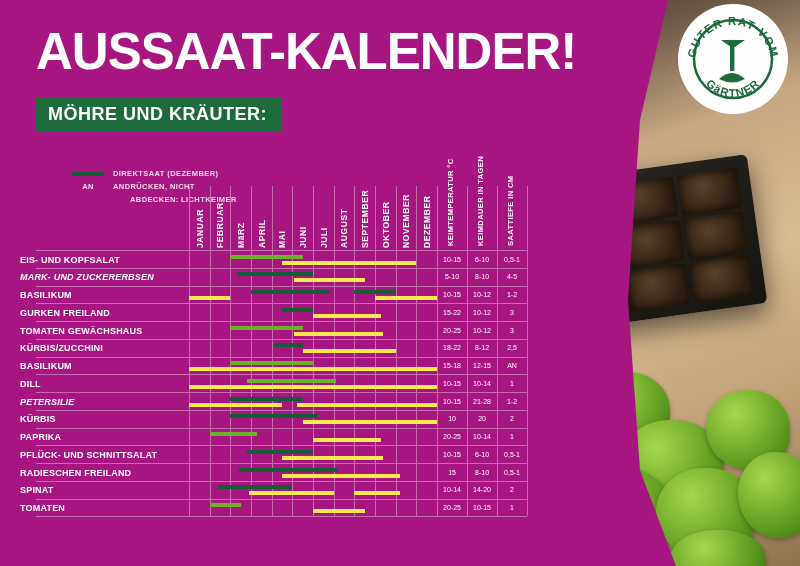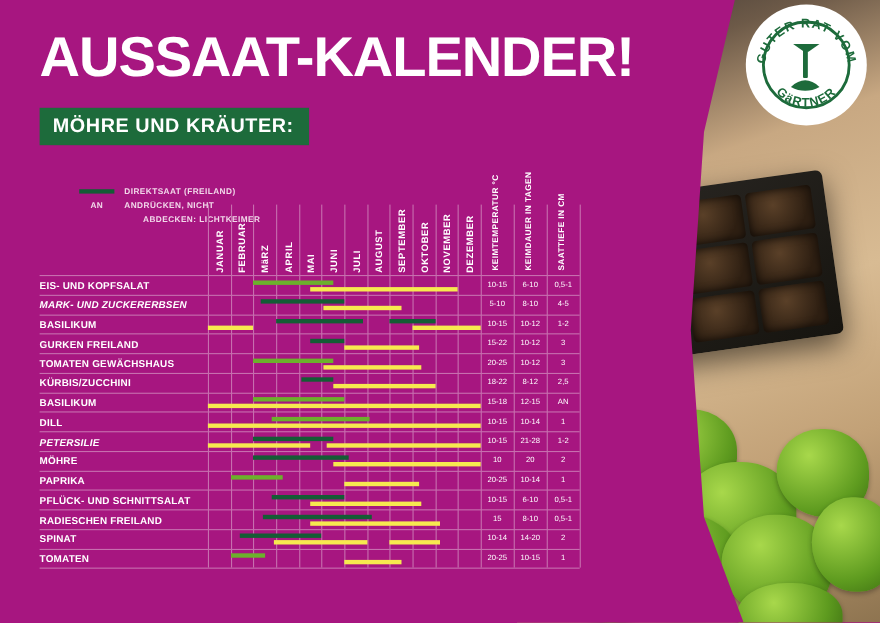--- a/index.html
+++ b/index.html
@@ -94,21 +94,21 @@
     position:absolute; color:#fff; font-size:8.5px; font-weight:bold;
     writing-mode:vertical-rl; transform:rotate(180deg);
     letter-spacing:.6px; white-space:nowrap;
   }
   .side-hd {
     position:absolute; color:#fff; font-size:7.5px; font-weight:bold;
     writing-mode:vertical-rl; transform:rotate(180deg);
     letter-spacing:.4px; white-space:nowrap;
   }
   .row-label {
-    position:absolute; left:36px; color:#fff; font-size:9px; font-weight:bold;
+    position:absolute; left:20px; color:#fff; font-size:9px; font-weight:bold;
     letter-spacing:.2px; white-space:nowrap;
   }
   .cellval {
     position:absolute; color:#fff; font-size:7px; text-align:center;
     white-space:nowrap;
   }
   .bar { position:absolute; height:4px; }
 </style>
 </head>
 <body>
@@ -162,21 +162,21 @@
     </g>
   </svg>
 </div>
 
 <div id="title">AUSSAAT-KALENDER!</div>
 <div id="subtitle">MÖHRE UND KRÄUTER:</div>
 
 <div id="legend">
   <div class="lg-row">
     <span class="swatch" style="background:#145c35"></span>
-    <span>DIREKTSAAT (FREILAND)</span>
+    <span>DIREKTSAAT (DEZEMBER)</span>
   </div>
   <div class="lg-row">
     <span class="abbr">AN</span>
     <span>ANDRÜCKEN, NICHT</span>
   </div>
   <div class="lg-row">
     <span class="cont">ABDECKEN: LICHTKEIMER</span>
   </div>
 </div>
 
@@ -278,21 +278,21 @@
     <div class="cellval" style="left: 497.04px; width: 30px; top: 379.8px;">1</div>
     <div class="bar" style="left: 246.9px; width: 88.9px; top: 378.8px; background: rgb(108, 176, 44);"></div>
     <div class="bar" style="left: 189px; width: 248px; top: 384.8px; background: rgb(247, 233, 79);"></div>
     <div class="row-label" style="top: 396.5px; font-style: italic;">PETERSILIE</div>
     <div class="cellval" style="left: 437.04px; width: 30px; top: 397.5px;">10-15</div>
     <div class="cellval" style="left: 467.04px; width: 30px; top: 397.5px;">21-28</div>
     <div class="cellval" style="left: 497.04px; width: 30px; top: 397.5px;">1-2</div>
     <div class="bar" style="left: 230.3px; width: 72.3px; top: 396.5px; background: rgb(20, 92, 53);"></div>
     <div class="bar" style="left: 189px; width: 93px; top: 402.5px; background: rgb(247, 233, 79);"></div>
     <div class="bar" style="left: 296.5px; width: 140.6px; top: 402.5px; background: rgb(247, 233, 79);"></div>
-    <div class="row-label" style="top: 414.3px;">MÖHRE</div>
+    <div class="row-label" style="top: 414.3px;">KÜRBIS</div>
     <div class="cellval" style="left: 437.04px; width: 30px; top: 415.3px;">10</div>
     <div class="cellval" style="left: 467.04px; width: 30px; top: 415.3px;">20</div>
     <div class="cellval" style="left: 497.04px; width: 30px; top: 415.3px;">2</div>
     <div class="bar" style="left: 230.3px; width: 86.8px; top: 414.3px; background: rgb(20, 92, 53);"></div>
     <div class="bar" style="left: 302.7px; width: 134.4px; top: 420.3px; background: rgb(247, 233, 79);"></div>
     <div class="row-label" style="top: 432px;">PAPRIKA</div>
     <div class="cellval" style="left: 437.04px; width: 30px; top: 433px;">20-25</div>
     <div class="cellval" style="left: 467.04px; width: 30px; top: 433px;">10-14</div>
     <div class="cellval" style="left: 497.04px; width: 30px; top: 433px;">1</div>
     <div class="bar" style="left: 209.7px; width: 47.5px; top: 432px; background: rgb(108, 176, 44);"></div>

